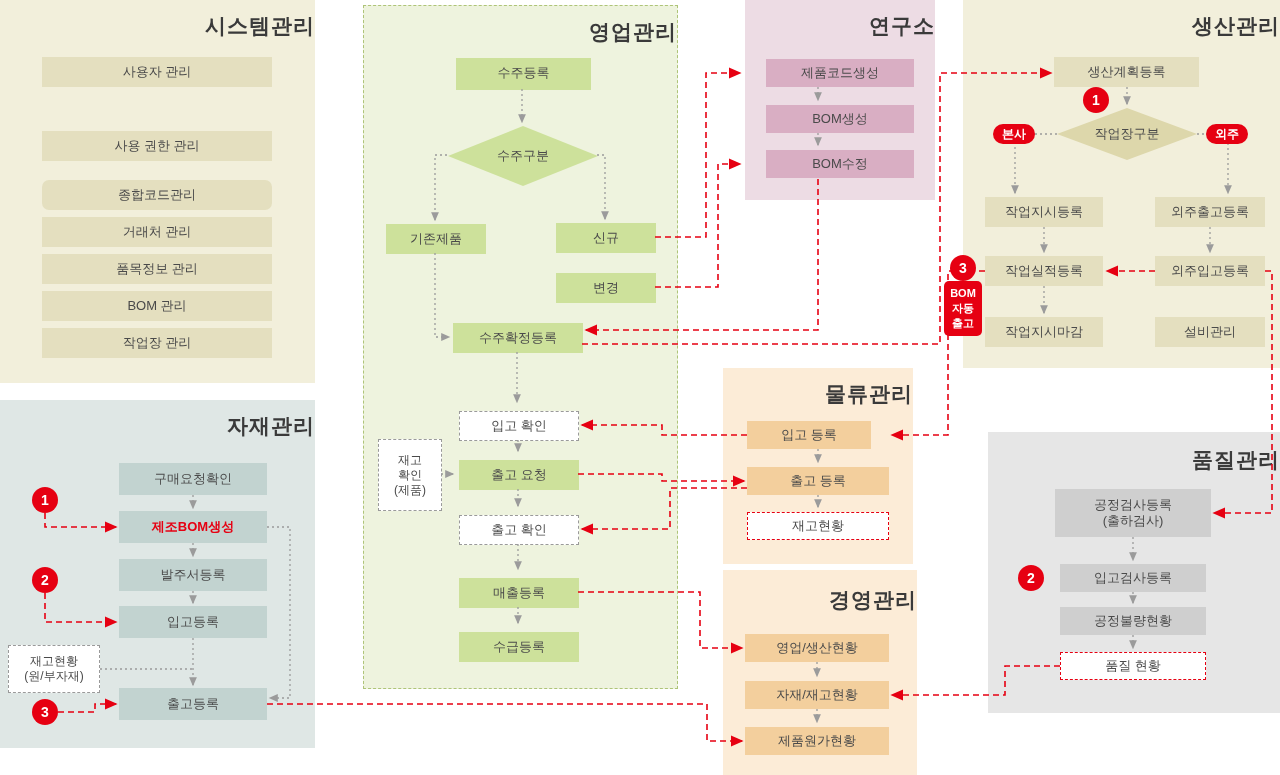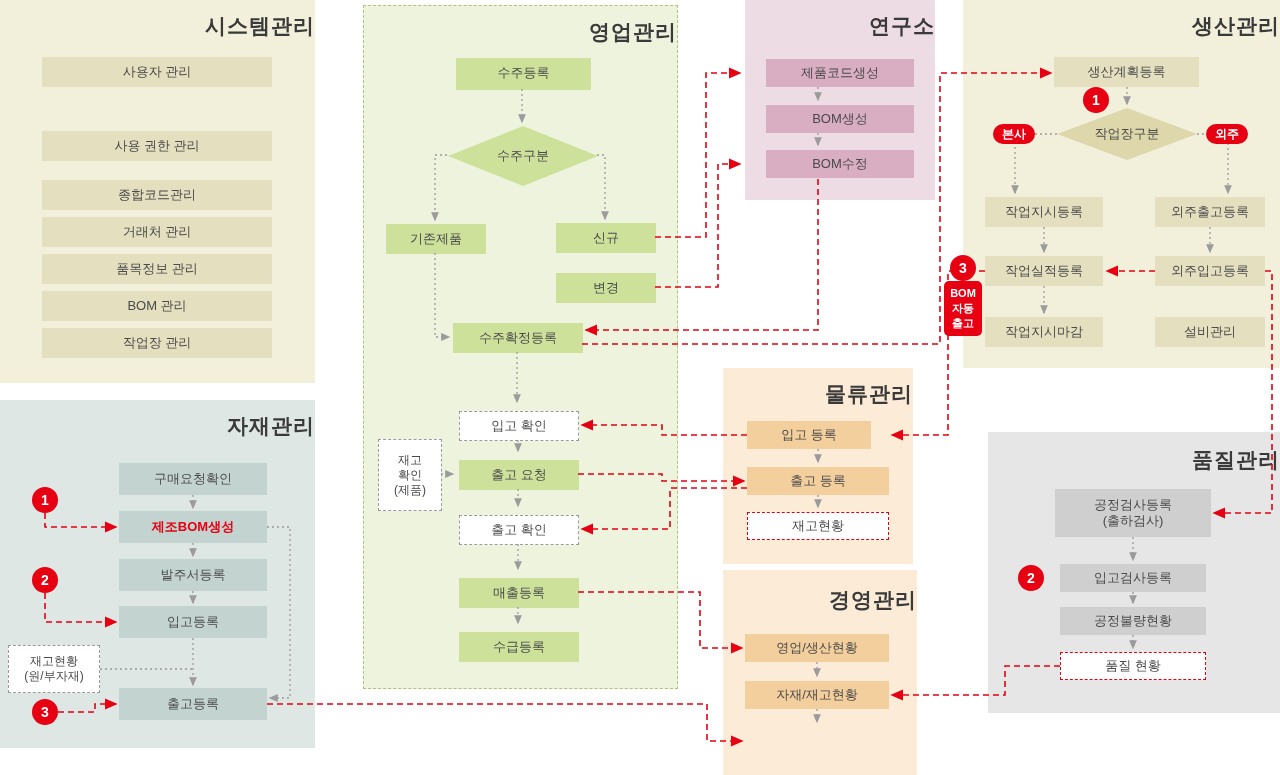--- a/index.html
+++ b/index.html
@@ -31,21 +31,21 @@
 </style>
 </head>
 <body>
 
 <div class="canvas">
 
   <div class="panel" style="left:0;top:0;width:315px;height:383px;background:#f2efdb;">
     <div class="panel-title">시스템관리</div>
     <div class="box sys-box" style="top:57px;">사용자 관리</div>
     <div class="box sys-box" style="top:131px;">사용 권한 관리</div>
-    <div class="box sys-box" style="top:180px;">종합코드관리</div>
+    <div class="box sys-box" style="top:180px;border-radius:7px;">종합코드관리</div>
     <div class="box sys-box" style="top:217px;">거래처 관리</div>
     <div class="box sys-box" style="top:254px;">품목정보 관리</div>
     <div class="box sys-box" style="top:291px;">BOM 관리</div>
     <div class="box sys-box" style="top:328px;">작업장 관리</div>
   </div>
 
   <div class="panel" style="left:0;top:400px;width:315px;height:348px;background:#dfe7e5;">
     <div class="panel-title">자재관리</div>
     <div class="box mat-box" style="top:63px;">구매요청확인</div>
     <div class="box mat-box red-text" style="top:111px;">제조BOM생성</div>
@@ -89,20 +89,21 @@
     <div class="panel-title">물류관리</div>
     <div class="box orange-box" style="left:24px;top:53px;width:124px;height:28px;">입고 등록</div>
     <div class="box orange-box" style="left:24px;top:99px;width:142px;height:28px;">출고 등록</div>
     <div class="box red-dashed" style="left:24px;top:144px;width:142px;height:28px;">재고현황</div>
   </div>
 
   <div class="panel" style="left:723px;top:570px;width:194px;height:205px;background:#fcecd7;">
     <div class="panel-title" style="top:16px;">경영관리</div>
     <div class="box orange-box" style="left:22px;top:64px;width:144px;height:28px;">영업/생산현황</div>
     <div class="box orange-box" style="left:22px;top:111px;width:144px;height:28px;">자재/재고현황</div>
+    <div class="box orange-box" style="left:22px;top:157px;width:144px;height:28px;">제품원가현황</div>
   </div>
 
   <div class="panel" style="left:963px;top:0;width:317px;height:368px;background:#f2efdb;">
     <div class="panel-title">생산관리</div>
     <div class="box" style="left:91px;top:57px;width:145px;height:30px;background:#e4dfbf;">생산계획등록</div>
     <div class="box diamond" style="left:94px;top:108px;width:140px;height:52px;background:#ddd7ab;">작업장구분</div>
     <div class="box" style="left:22px;top:197px;width:118px;height:30px;background:#e4dfbf;">작업지시등록</div>
     <div class="box" style="left:192px;top:197px;width:110px;height:30px;background:#e4dfbf;">외주출고등록</div>
     <div class="box" style="left:22px;top:256px;width:118px;height:30px;background:#e4dfbf;">작업실적등록</div>
     <div class="box" style="left:192px;top:256px;width:110px;height:30px;background:#e4dfbf;">외주입고등록</div>

